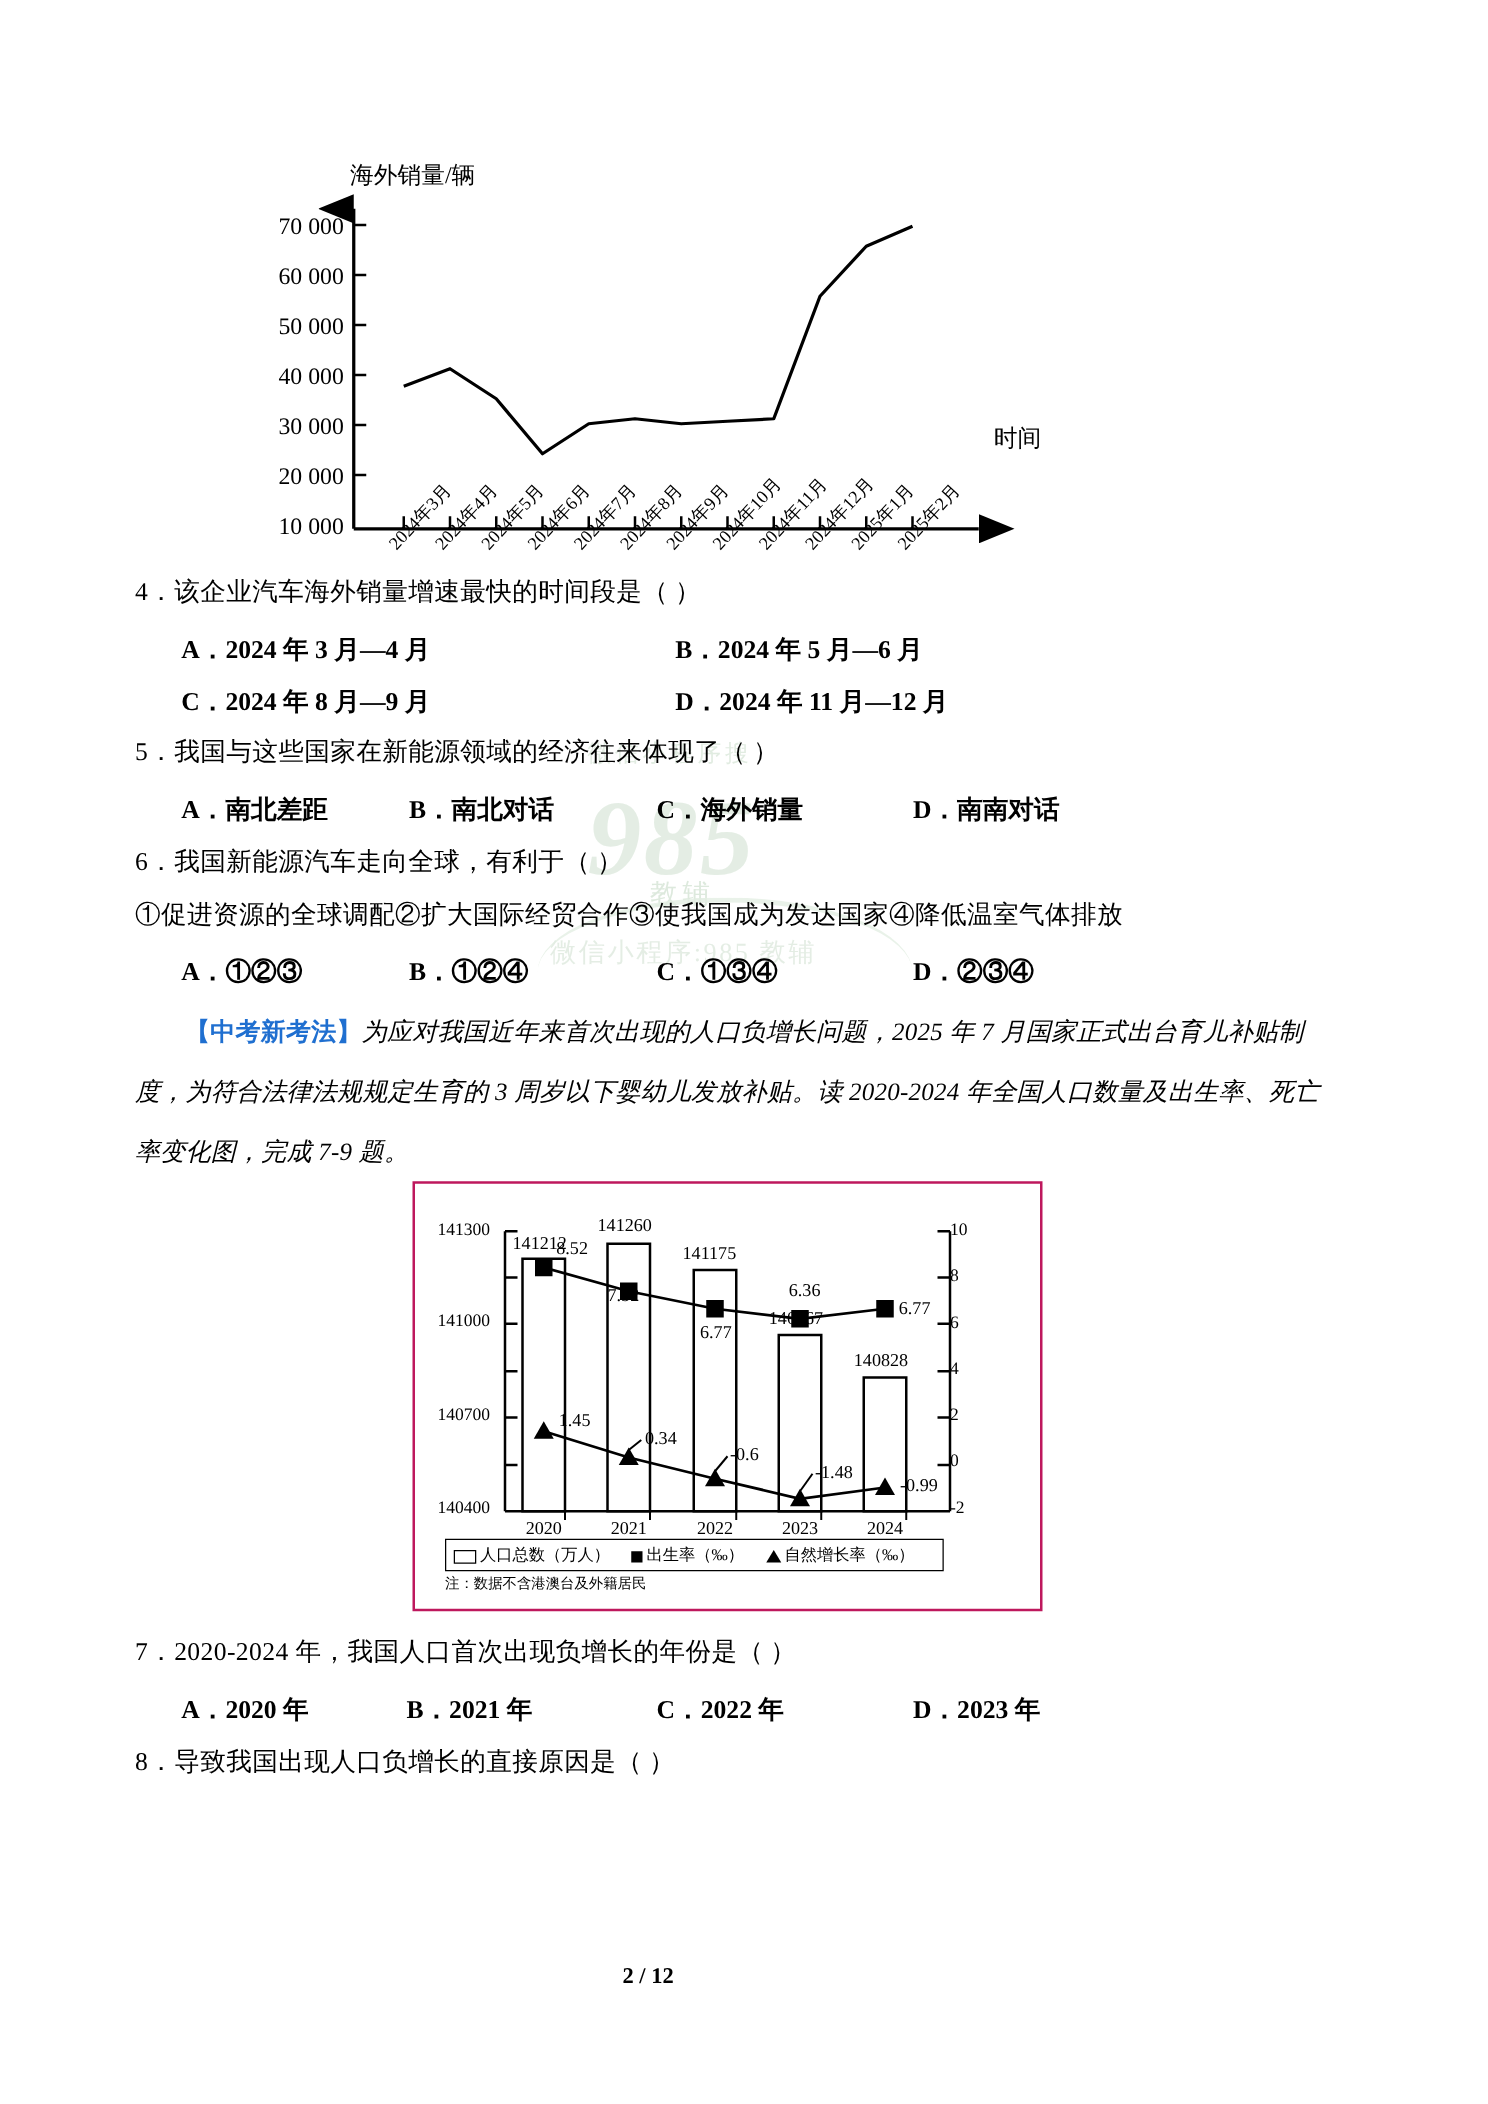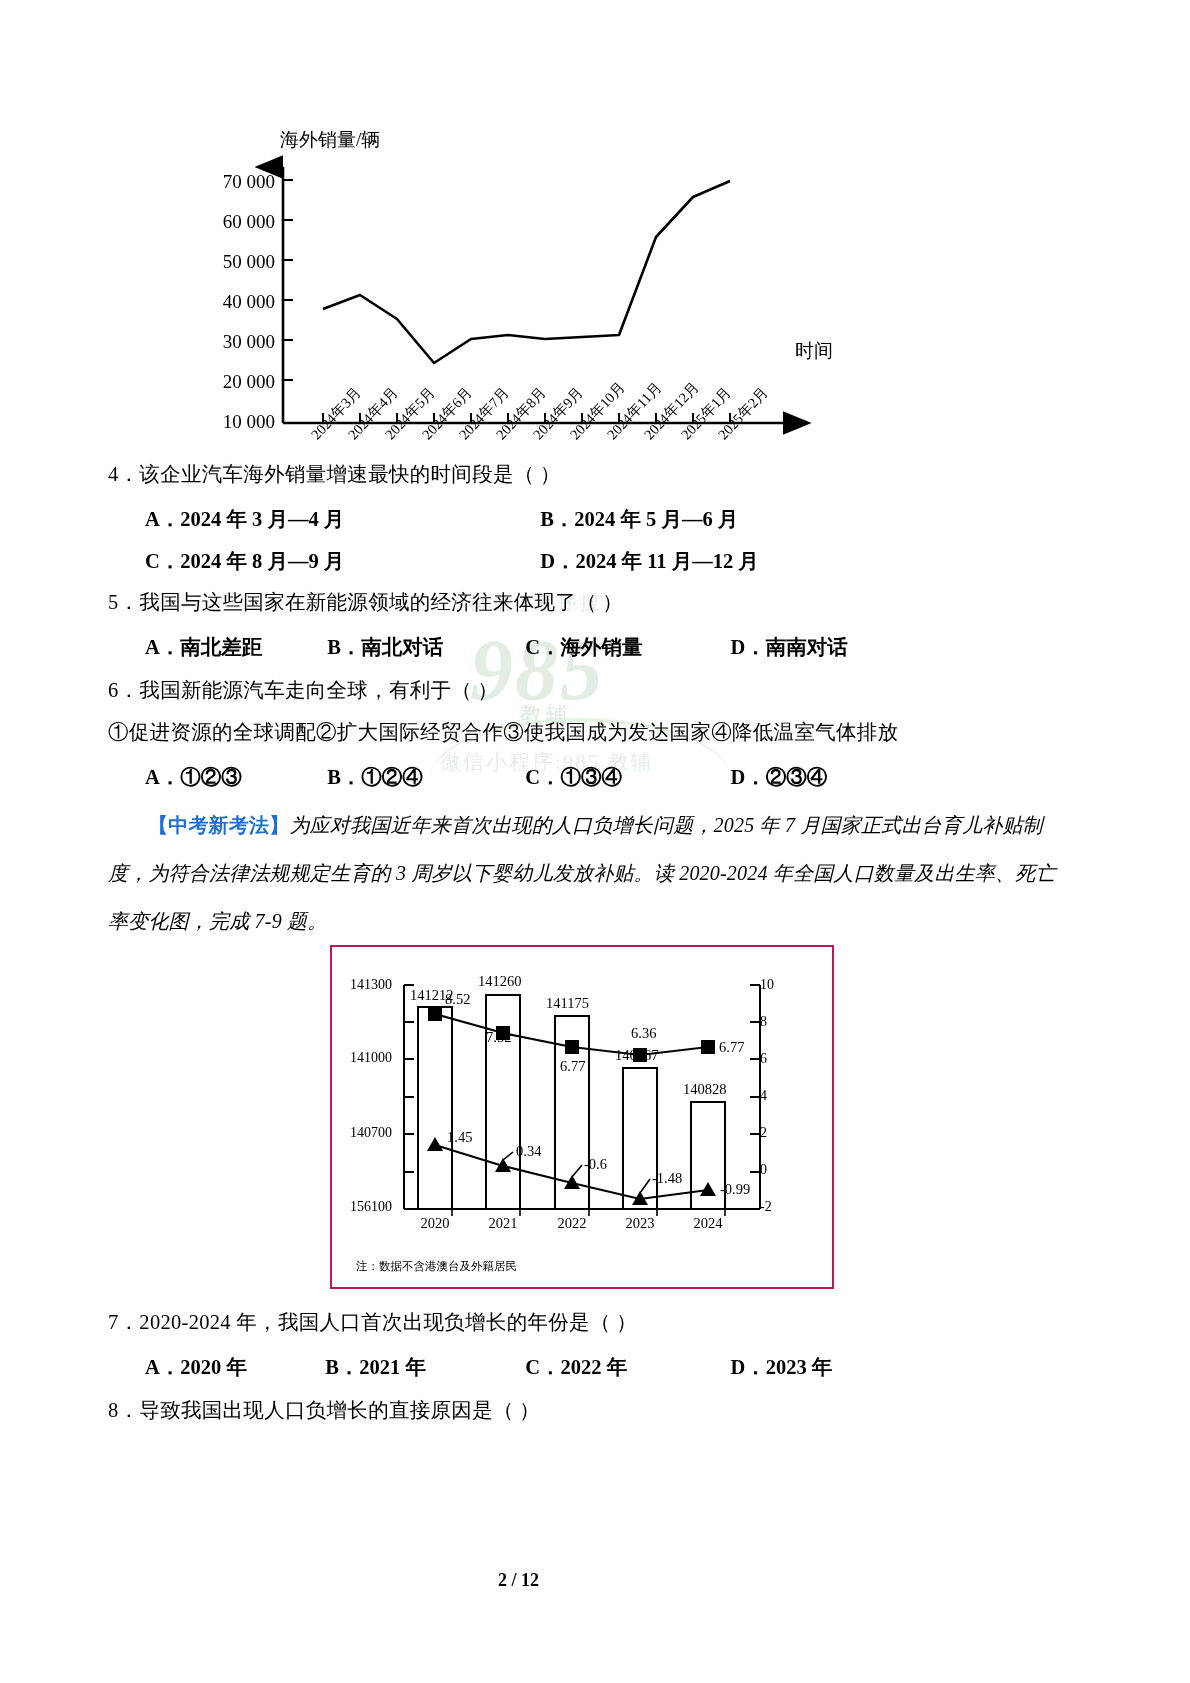--- a/index.html
+++ b/index.html
@@ -243,21 +243,21 @@
     <span class="tag">【中考新考法】</span><span>为应对我国近年来首次出现的人口负增长问题，2025 年 7 月国家正式出台育儿补贴制</span>
   </div>
   <div class="para" style="left:108px;top:860px;">度，为符合法律法规规定生育的 3 周岁以下婴幼儿发放补贴。读 2020-2024 年全国人口数量及出生率、死亡</div>
   <div class="para" style="left:108px;top:908px;">率变化图，完成 7-9 题。</div>
 
   <div class="chart2">
 
     <div class="c2-ylab" style="left:-6px;top:30px;">141300</div>
     <div class="c2-ylab" style="left:-6px;top:103px;">141000</div>
     <div class="c2-ylab" style="left:-6px;top:178px;">140700</div>
-    <div class="c2-ylab" style="left:-6px;top:252px;">156100</div>
+    <div class="c2-ylab" style="left:-6px;top:252px;">140400</div>
 
     <div class="c2-ylab-r" style="left:428px;top:30px;">10</div>
     <div class="c2-ylab-r" style="left:428px;top:67px;">8</div>
     <div class="c2-ylab-r" style="left:428px;top:104px;">6</div>
     <div class="c2-ylab-r" style="left:428px;top:141px;">4</div>
     <div class="c2-ylab-r" style="left:428px;top:178px;">2</div>
     <div class="c2-ylab-r" style="left:428px;top:215px;">0</div>
     <div class="c2-ylab-r" style="left:428px;top:252px;">-2</div>
 
     <svg width="500" height="340" viewBox="0 0 500 340" style="position:absolute;left:0;top:0;">
@@ -328,20 +328,31 @@
     <div class="c2-dlabel" style="left:252px;top:209px;">-0.6</div>
     <div class="c2-dlabel" style="left:320px;top:223px;">-1.48</div>
     <div class="c2-dlabel" style="left:388px;top:234px;">-0.99</div>
 
     <div class="c2-xlab" style="left:73px;top:268px;">2020</div>
     <div class="c2-xlab" style="left:141px;top:268px;">2021</div>
     <div class="c2-xlab" style="left:210px;top:268px;">2022</div>
     <div class="c2-xlab" style="left:278px;top:268px;">2023</div>
     <div class="c2-xlab" style="left:346px;top:268px;">2024</div>
 
+    <div class="c2-legend">
+      <span class="lg-item">
+        <span class="lg-box"></span><span>人口总数（万人）</span>
+      </span>
+      <span class="lg-item">
+        <span class="lg-sq"></span><span>出生率（‰）</span>
+      </span>
+      <span class="lg-item">
+        <span class="lg-tri"></span><span>自然增长率（‰）</span>
+      </span>
+    </div>
 
     <div class="c2-note">注：数据不含港澳台及外籍居民</div>
   </div>
 
   <div class="q" style="left:108px;top:1310px;">7．2020-2024 年，我国人口首次出现负增长的年份是（    ）</div>
   <div class="opts" style="left:145px;top:1353px;">
     <span class="opt" style="width:175px;">A．2020 年</span>
     <span class="opt" style="width:195px;">B．2021 年</span>
     <span class="opt" style="width:200px;">C．2022 年</span>
     <span class="opt">D．2023 年</span>

